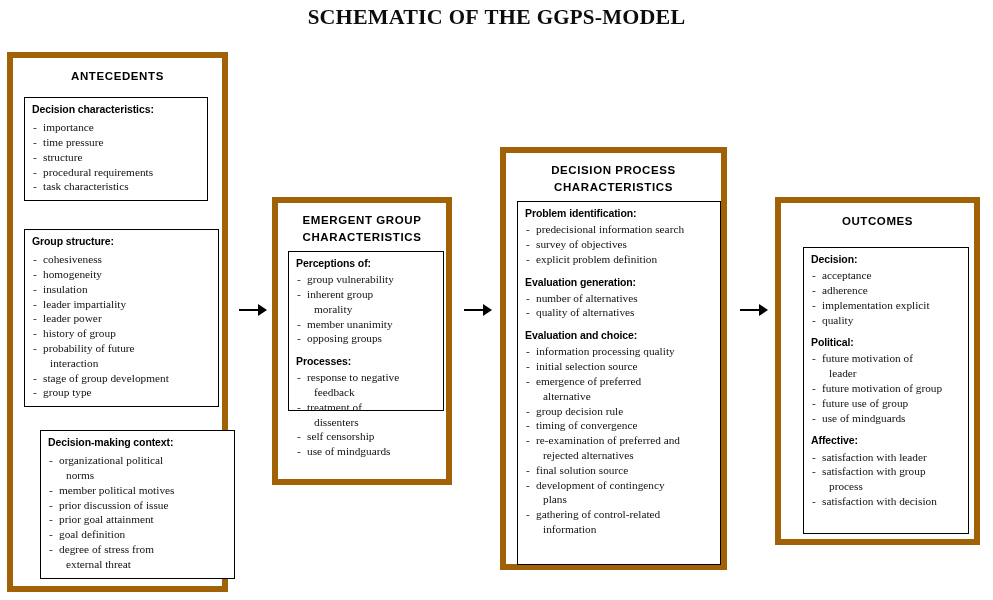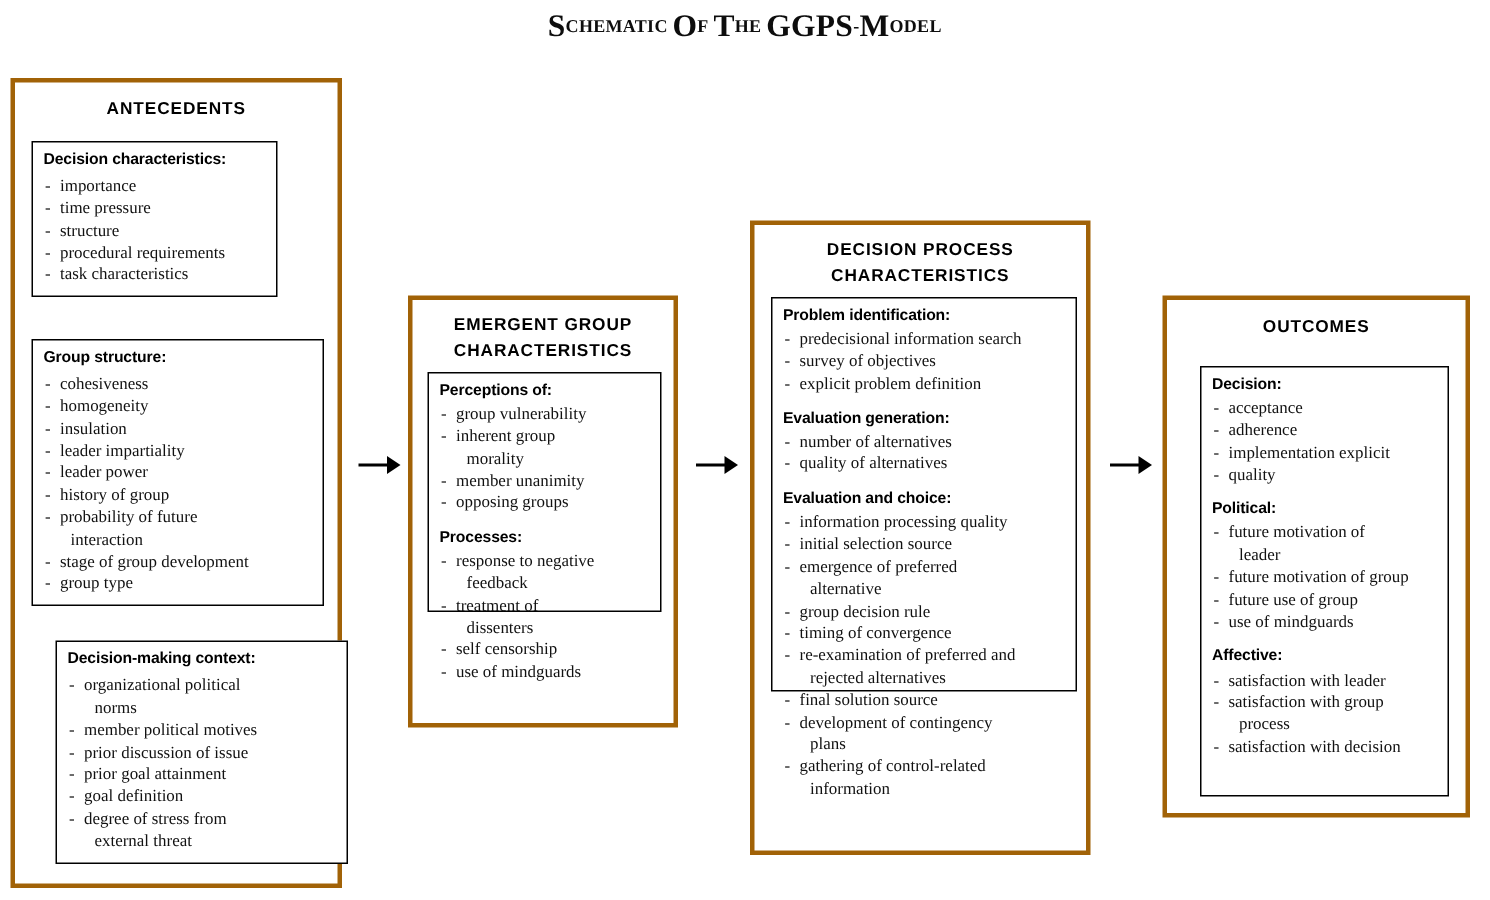--- a/index.html
+++ b/index.html
@@ -11,25 +11,25 @@
   #canvas{position:relative;width:993px;height:600px;}
 
   .page-title{
     position:absolute;top:0;left:0;width:993px;height:34px;
     display:flex;align-items:center;justify-content:center;
     font-family:"Liberation Serif", serif;
     font-size:21px;font-weight:bold;color:#0d0d0d;
     letter-spacing:.2px;white-space:pre;
   }
   .page-title .cap{font-size:21px;}
-  .page-title .sm{font-size:12px;}
+  .page-title .sm{font-size:22px;}
 
   
   .col{
-    position:absolute;border:3px solid #a16207;background:#fff;
+    position:absolute;border:6px solid #a16207;background:#fff;
     box-sizing:border-box;
   }
   .col-title{
     font-family:"Liberation Sans", sans-serif;
     font-weight:bold;font-size:11.5px;color:#000;
     text-align:center;letter-spacing:.6px;line-height:1.5;
   }
   
   .gbox{
     border:1px solid #000;background:#fff;box-sizing:border-box;
@@ -67,21 +67,21 @@
 </head>
 <body>
 
 <div id="canvas">
 
   <div class="page-title" id="page-title"><span class="cap">S</span><span class="sm">CHEMATIC</span><span class="sm"> </span><span class="cap">O</span><span class="sm">F</span><span class="sm"> </span><span class="cap">T</span><span class="sm">HE</span><span class="sm"> </span><span class="cap">GGPS</span><span class="sm">-</span><span class="cap">M</span><span class="sm">ODEL</span></div>
 
   <div class="col" id="col-antecedents" style="left:7px;top:52px;width:221px;height:540px;">
     <div class="col-title" style="margin-top:10px;">ANTECEDENTS</div>
 
-    <div class="gbox" style="position:absolute;left:11px;top:39px;width:164px;">
+    <div class="gbox" style="position:absolute;left:11px;top:39px;width:184px;">
       <div class="ghead">Decision characteristics:</div>
       <ul class="glist" id="list-antecedents-0">
           <li>importance</li>
           <li>time pressure</li>
           <li>structure</li>
           <li>procedural requirements</li>
           <li>task characteristics</li>
         </ul>
     </div>
 
@@ -146,21 +146,21 @@
 
   <div class="arrow" style="left:464px;top:304px;width:28px;">
     <div class="shaft" style="width:20px;"></div>
     <div class="head" style="left:19px;"></div>
   </div>
 
   <div class="col" id="col-process" style="left:500px;top:147px;width:227px;height:423px;">
     <div class="col-title" style="margin-top:9px;white-space:pre-line;">DECISION PROCESS
 CHARACTERISTICS</div>
 
-    <div class="gbox" style="position:absolute;left:11px;top:48px;width:204px;height:263px;">
+    <div class="gbox" style="position:absolute;left:11px;top:48px;width:204px;height:364px;">
       <div>
         <div class="ghead tight">Problem identification:</div>
         <ul class="glist" id="list-process-0-0">
             <li>predecisional information search</li>
             <li>survey of objectives</li>
             <li>explicit problem definition</li>
           </ul>
       </div>
       <div class="gsec">
         <div class="ghead tight">Evaluation generation:</div>

